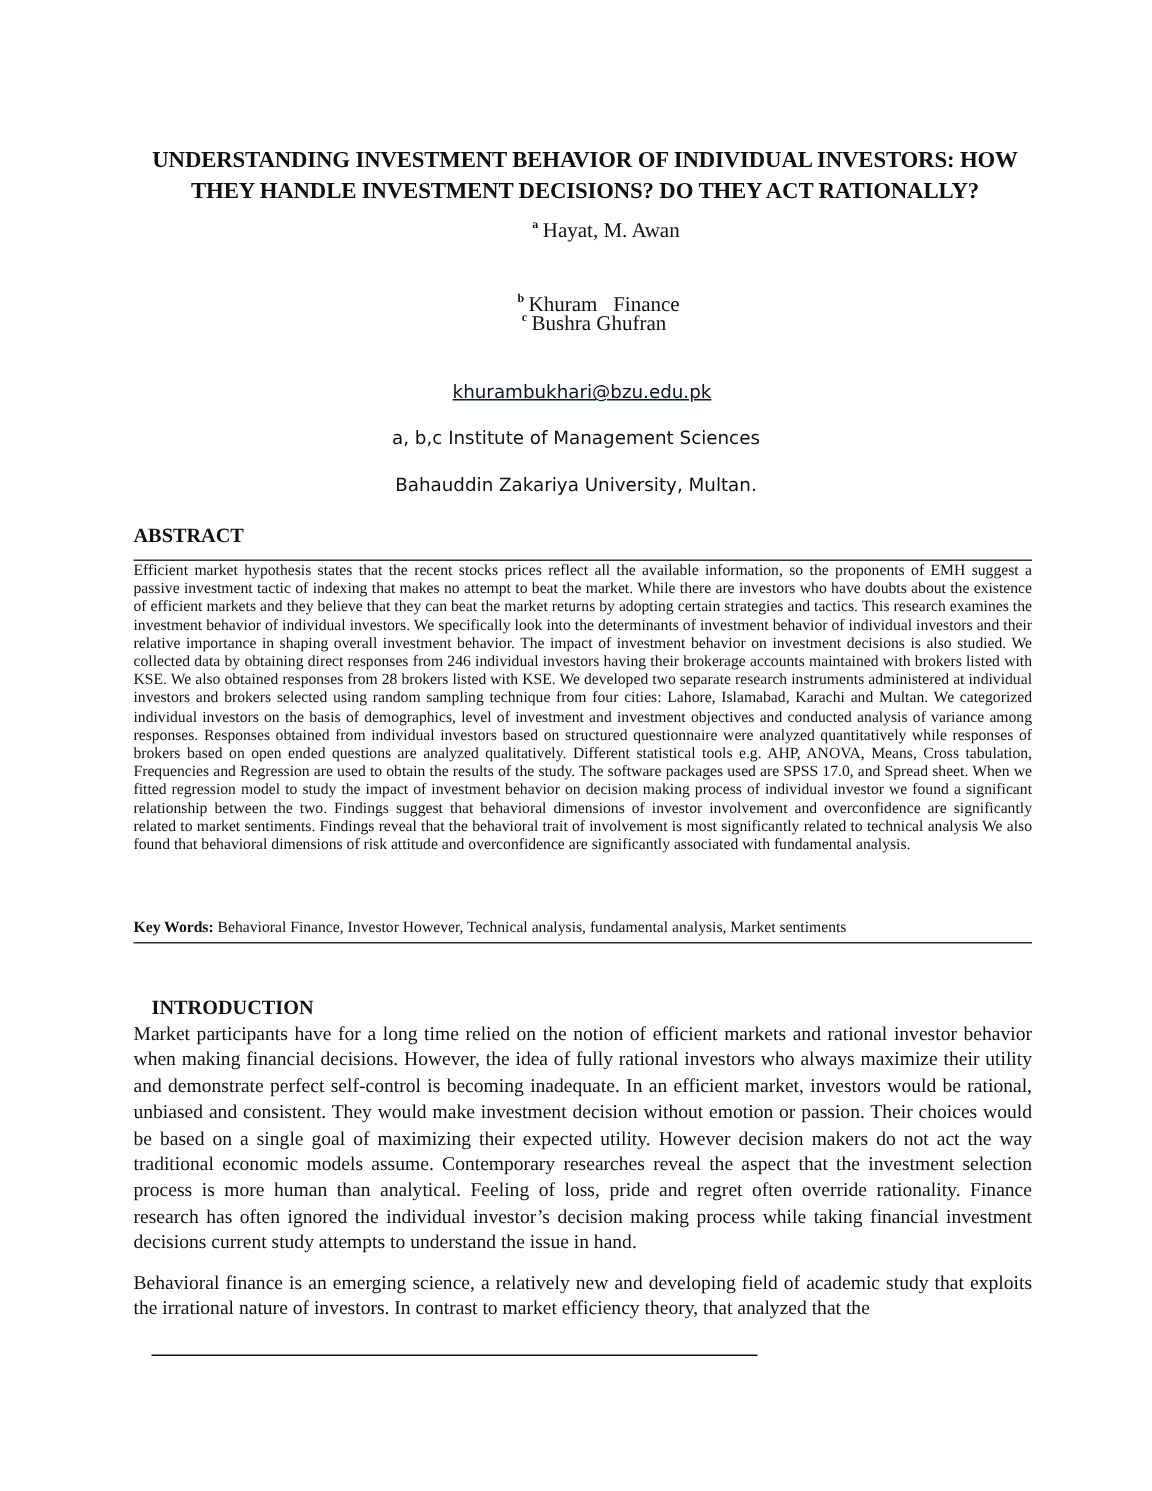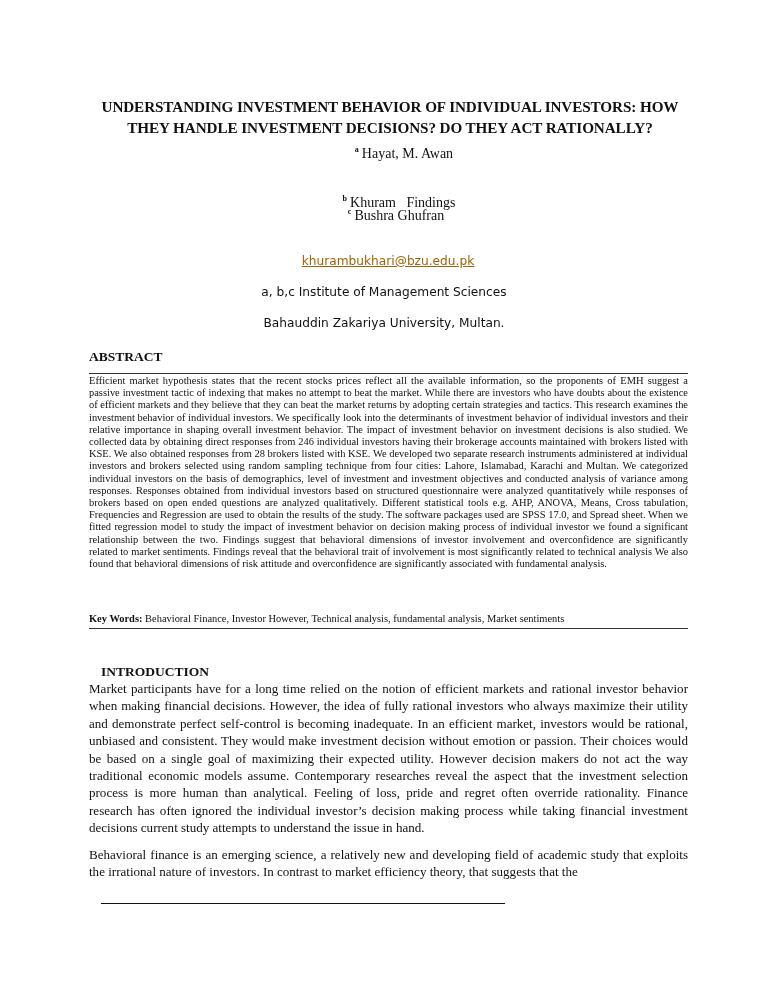--- a/index.html
+++ b/index.html
@@ -55,21 +55,21 @@
       font-family: "DejaVu Sans", "Liberation Sans", sans-serif;
       font-size: 12.2px;
       line-height: 16px;
       color: #111111;
     }
     .contact-email {
       top: 253px;
       left: 4px;
     }
     .contact-email a {
-      color: #a16207;
+      color: #0f172a;
       text-decoration: underline;
     }
     .affil-1 { top: 284px; text-align: center; }
     .affil-2 { top: 315px; }
 
     .abstract-heading {
       position: absolute;
       left: 89px; top: 349px;
       font-weight: bold;
       font-size: 13.5px;
@@ -139,37 +139,37 @@
 <body>
 
 <div class="page">
 
   <h1 class="title">UNDERSTANDING INVESTMENT BEHAVIOR OF INDIVIDUAL INVESTORS: HOW THEY HANDLE INVESTMENT DECISIONS? DO THEY ACT RATIONALLY?</h1>
 
   <div class="author author-a">
     <sup>a</sup><span>Hayat, M. Awan</span>
   </div>
   <div class="author author-b" style="white-space: pre;">
-    <sup>b</sup><span>Khuram   Findings</span>
+    <sup>b</sup><span>Khuram   Finance</span>
   </div>
   <div class="author author-c">
     <sup>c</sup><span>Bushra Ghufran</span>
   </div>
 
   <div class="contact contact-email">
     <a>khurambukhari@bzu.edu.pk</a>
   </div>
   <div class="contact affil-1">a, b,c Institute of Management Sciences</div>
   <div class="contact affil-2">Bahauddin Zakariya University, Multan.</div>
 
   <h2 class="abstract-heading">ABSTRACT</h2>
   <div class="rule rule-top"></div>
   <p class="abstract-body">Efficient market hypothesis states that the recent stocks prices reflect all the available information, so the proponents of EMH suggest a passive investment tactic of indexing that makes no attempt to beat the market. While there are investors who have doubts about the existence of efficient markets and they believe that they can beat the market returns by adopting certain strategies and tactics.  This research examines the investment behavior of individual investors. We specifically look into the determinants of investment behavior of individual investors and their relative importance in shaping overall investment behavior. The impact of investment behavior on investment decisions is also studied. We collected data by obtaining direct responses from 246 individual investors having their brokerage accounts maintained with brokers listed with KSE. We also obtained responses from 28 brokers listed with KSE. We developed two separate research instruments administered at individual investors and brokers selected using random sampling technique from four cities: Lahore, Islamabad, Karachi and Multan. We categorized individual investors on the basis of demographics, level of investment and investment objectives and conducted analysis of variance among responses. Responses obtained from individual investors based on structured questionnaire were analyzed quantitatively while responses of brokers based on open ended questions are analyzed qualitatively. Different statistical tools e.g. AHP, ANOVA, Means, Cross tabulation, Frequencies and Regression are used to obtain the results of the study. The software packages used are SPSS 17.0, and Spread sheet. When we fitted regression model to study the impact of investment behavior on decision making process of individual investor we found a significant relationship between the two. Findings suggest that behavioral dimensions of investor involvement and overconfidence are significantly related to market sentiments. Findings reveal that the behavioral trait of involvement is most significantly related to technical analysis We also found that behavioral dimensions of risk attitude and overconfidence are significantly associated with fundamental analysis.</p>
   <p class="keywords"><b>Key Words:</b><span> Behavioral Finance, Investor However, Technical analysis, fundamental analysis, Market sentiments</span></p>
   <div class="rule rule-bottom"></div>
 
   <h2 class="intro-heading">INTRODUCTION</h2>
   <p class="para para-1">Market participants have for a long time relied on the notion of efficient markets and rational investor behavior when making financial decisions. However, the idea of fully rational investors who always maximize their utility and demonstrate perfect self-control is becoming inadequate. In an efficient market, investors would be rational, unbiased and consistent. They would make investment decision without emotion or passion. Their choices would be based on a single goal of maximizing their expected utility. However decision makers do not act the way traditional economic models assume. Contemporary researches reveal the aspect that the investment selection process is more human than analytical. Feeling of loss, pride and regret often override rationality. Finance research has often ignored the individual investor’s decision making process while taking financial investment decisions current study attempts to understand the issue in hand.</p>
-  <p class="para para-2">Behavioral finance is an emerging science, a relatively new and developing field of academic study that exploits the irrational nature of investors. In contrast to market efficiency theory, that suggests that the</p>
+  <p class="para para-2">Behavioral finance is an emerging science, a relatively new and developing field of academic study that exploits the irrational nature of investors. In contrast to market efficiency theory, that analyzed that the</p>
 
   <div class="footnote-rule"></div>
 
 </div>
 
 </body></html>

